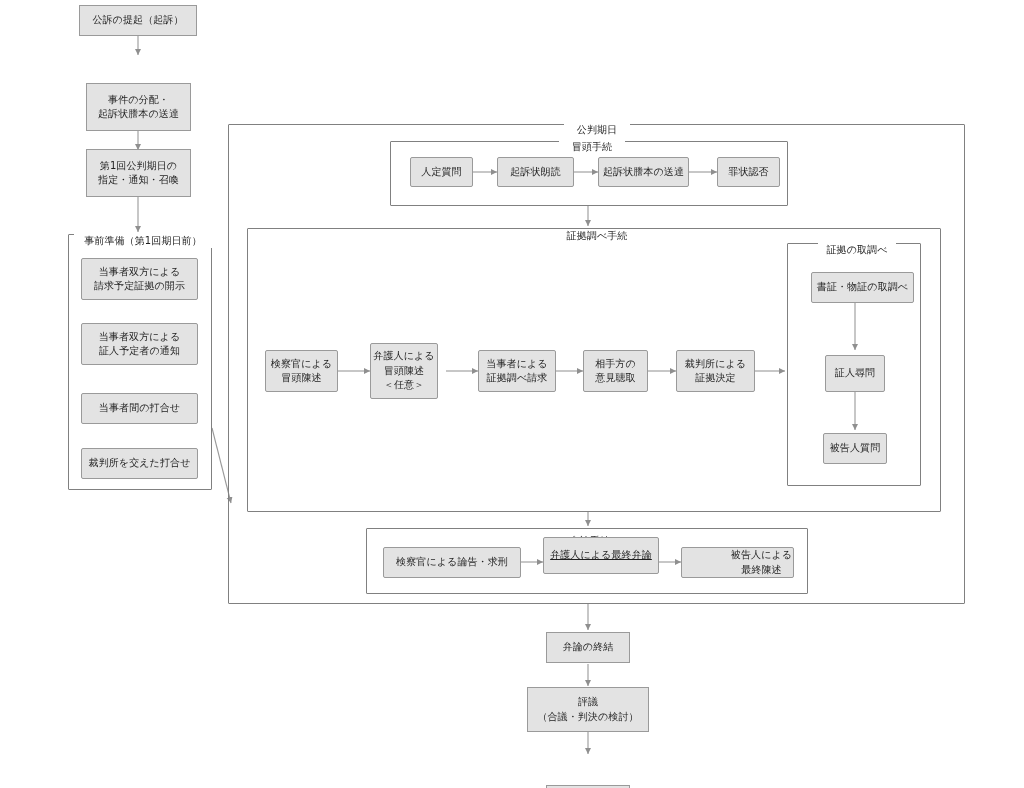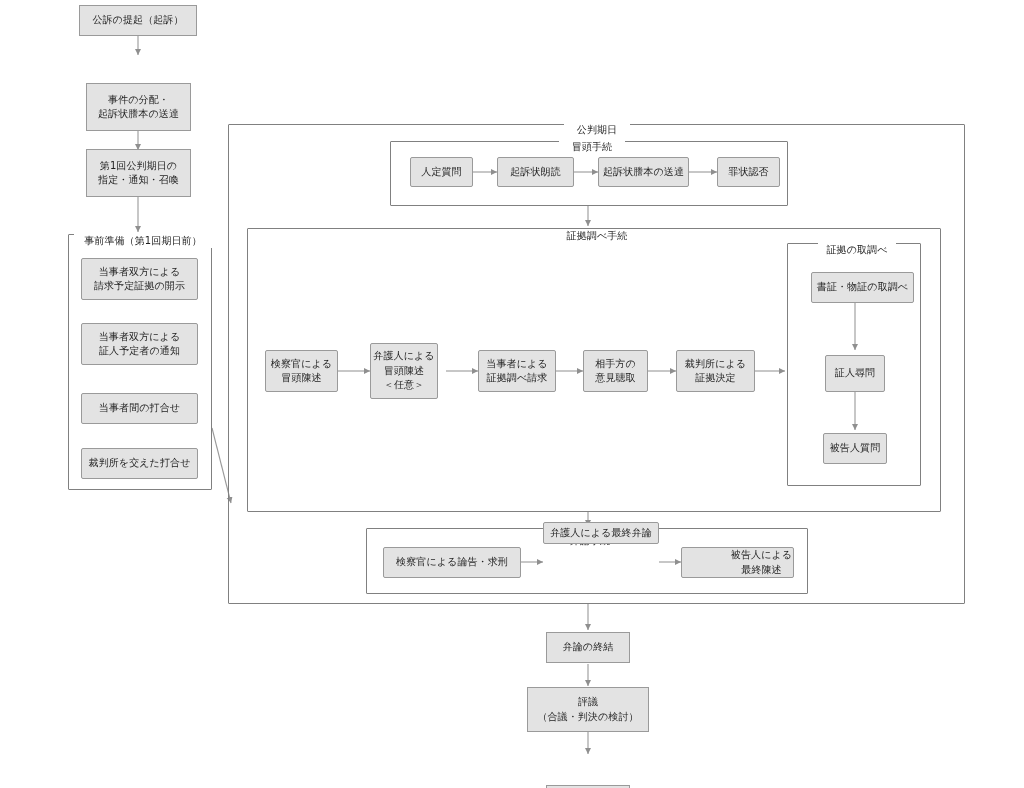--- a/index.html
+++ b/index.html
@@ -145,21 +145,21 @@
   <div class="cluster-label" style="left:818px; top:243px; width:72px; text-align:center;">証拠の取調べ</div>
 
   <div class="node rounded" style="left:803px; top:272px; width:103px; height:31px;margin-left:8px;">書証・物証の取調べ</div>
   <div class="node rounded" style="left:825px; top:355px; width:60px; height:37px;">証人尋問</div>
   <div class="node rounded" style="left:823px; top:433px; width:64px; height:31px;">被告人質問</div>
 
   <div class="cluster" style="left:366px; top:528px; width:442px; height:66px;"></div>
   <div class="cluster-label" style="left:557px; top:534px; width:60px; text-align:center;">弁論手続</div>
 
   <div class="node rounded" style="left:383px; top:547px; width:138px; height:31px;">検察官による論告・求刑</div>
-  <div class="node rounded" style="left:543px; top:522px; width:116px; height:22px;">弁護人による最終弁論</div>
+  <div class="node rounded" style="left:543px; top:537px; width:116px; height:37px;text-decoration:underline;">弁護人による最終弁論</div>
   <div class="node rounded" style="left:681px; top:547px; width:113px; height:31px;padding-left:48px;">被告人による最終陳述</div>
 
   <div class="cluster" style="left:68px; top:234px; width:144px; height:256px;"></div>
   <div class="cluster-label" style="left:74px; top:234px; width:132px; text-align:center;">事前準備（第1回期日前）</div>
 
   <div class="node rounded" style="left:81px; top:258px; width:117px; height:42px;">当事者双方による
 請求予定証拠の開示</div>
   <div class="node rounded" style="left:81px; top:323px; width:117px; height:42px;">当事者双方による
 証人予定者の通知</div>
   <div class="node rounded" style="left:81px; top:393px; width:117px; height:31px;">当事者間の打合せ</div>

